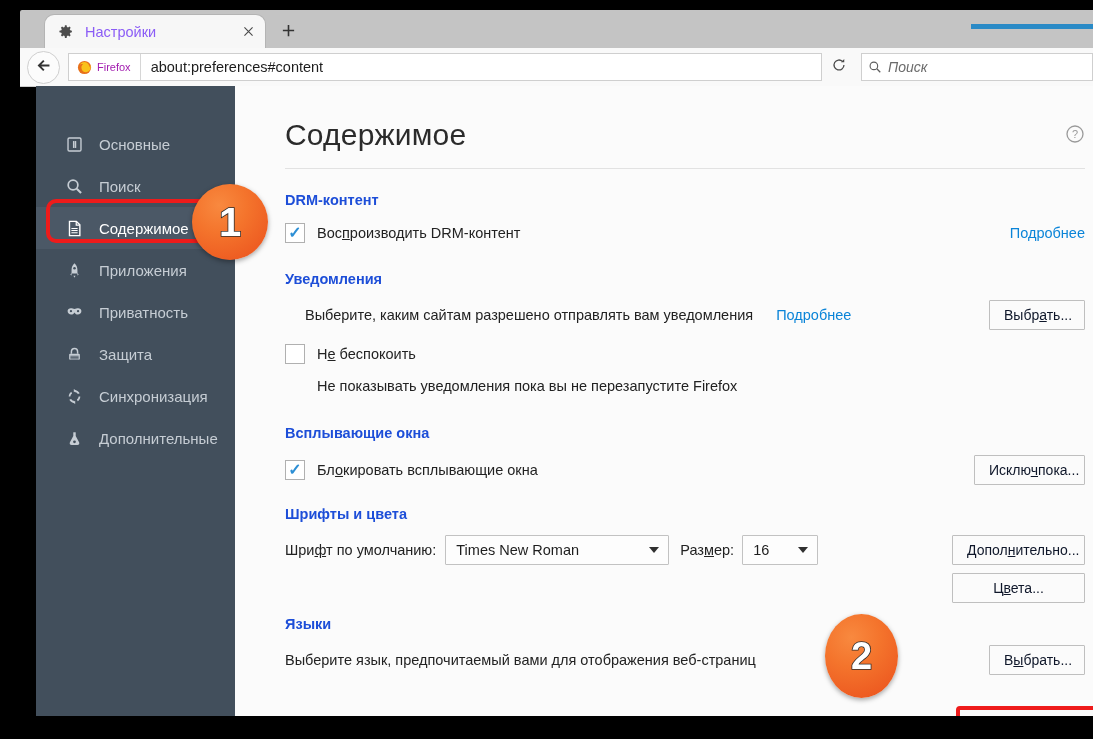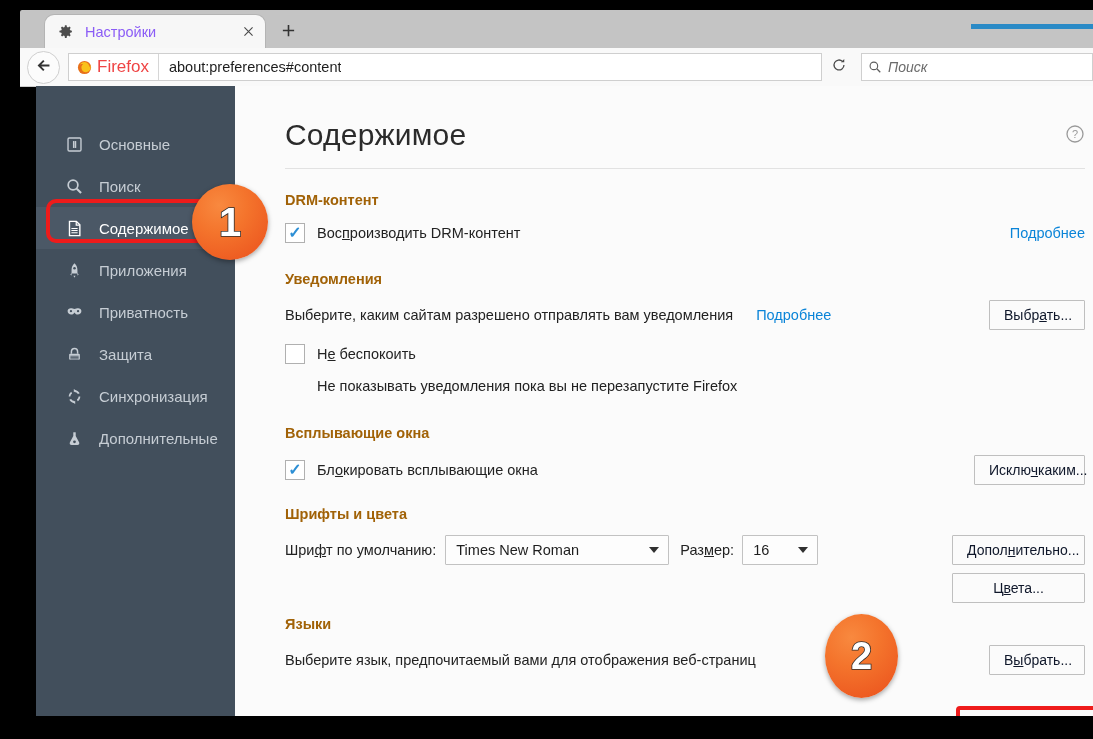--- a/index.html
+++ b/index.html
@@ -135,22 +135,22 @@
     border-right: 1px solid #d6d6d6;
     flex: 0 0 auto;
   }
   .ff-logo {
     width: 15px;
     height: 15px;
     margin-right: 5px;
     display: block;
   }
   .identity-label {
-    font-size: 17px;
-    color: #ef4444;
+    font-size: 11px;
+    color: #a21caf;
     font-weight: 400;
   }
   .url-text {
     font-size: 14.5px;
     color: #1d1d1d;
     padding-left: 10px;
     white-space: nowrap;
     overflow: hidden;
   }
   .reload-btn {
@@ -283,21 +283,21 @@
     height: 1px;
     background: #e2e2e2;
   }
 
   .section {
     position: relative;
   }
   .section-title {
     font-size: 14.5px;
     font-weight: bold;
-    color: #a16207;
+    color: #1d4ed8;
     margin: 0;
   }
   .row {
     position: relative;
     display: flex;
     align-items: center;
     min-height: 24px;
   }
   .text-line {
     font-size: 14.5px;
@@ -622,42 +622,42 @@
             <span class="checkbox">
               <span class="tick">✓</span>
             </span>
             <span class="text-line"><span>Вос</span><u>п</u><span>роизводить DRM-контент</span></span>
             <span class="link abs" style="right:0;">Подробнее</span>
           </div>
         </div>
 
         <div class="section abs" style="left:0; top:185px; width:800px;">
           <div class="section-title">Уведомления</div>
-          <div class="row" style="margin-top:13px; height:30px;">
+          <div class="row" style="margin-top:13px; height:30px;margin-left:20px;">
             <span class="text-line">Выберите, каким сайтам разрешено отправлять вам уведомления</span>
             <span class="link" style="margin-left:23px;">Подробнее</span>
             <span class="btn abs" style="right:0; width:96px;"><span>Выбр</span><u>а</u><span>ть...</span></span>
           </div>
           <div class="row" style="margin-top:12px;">
             <span class="checkbox"></span>
             <span class="text-line"><span>Н</span><u>е</u><span> беспокоить</span></span>
           </div>
           <div class="row" style="margin-top:8px; padding-left:32px;">
             <span class="sub-line">Не показывать уведомления пока вы не перезапустите Firefox</span>
           </div>
         </div>
 
         <div class="section abs" style="left:0; top:339px; width:800px;">
           <div class="section-title">Всплывающие окна</div>
           <div class="row" style="margin-top:14px; height:30px;">
             <span class="checkbox">
               <span class="tick">✓</span>
             </span>
             <span class="text-line"><span>Бл</span><u>о</u><span>кировать всплывающие окна</span></span>
-            <span class="btn abs" style="right:0; width:111px;"><span>Исклю</span><u>ч</u><span>каким...</span></span>
+            <span class="btn abs" style="right:0; width:111px;"><span>Исклю</span><u>ч</u><span>пока...</span></span>
           </div>
         </div>
 
         <div class="section abs" style="left:0; top:420px; width:800px;">
           <div class="section-title">Шрифты и цвета</div>
           <div class="row" style="margin-top:13px; height:30px;">
             <span class="text-line"><span>Шри</span><u>ф</u><span>т по умолчанию:</span></span>
             <span class="select" style="margin-left:9px; width:224px;">
               <span>Times New Roman</span>
               <span class="caret"></span>

